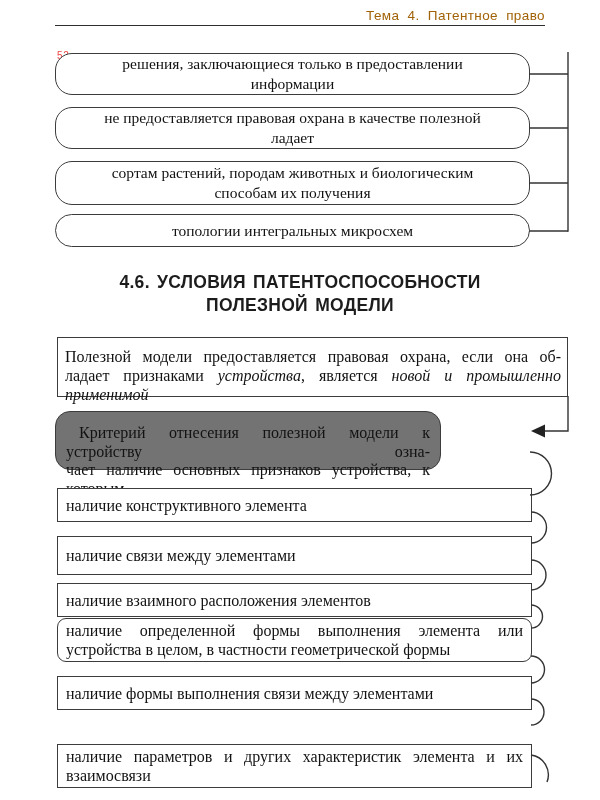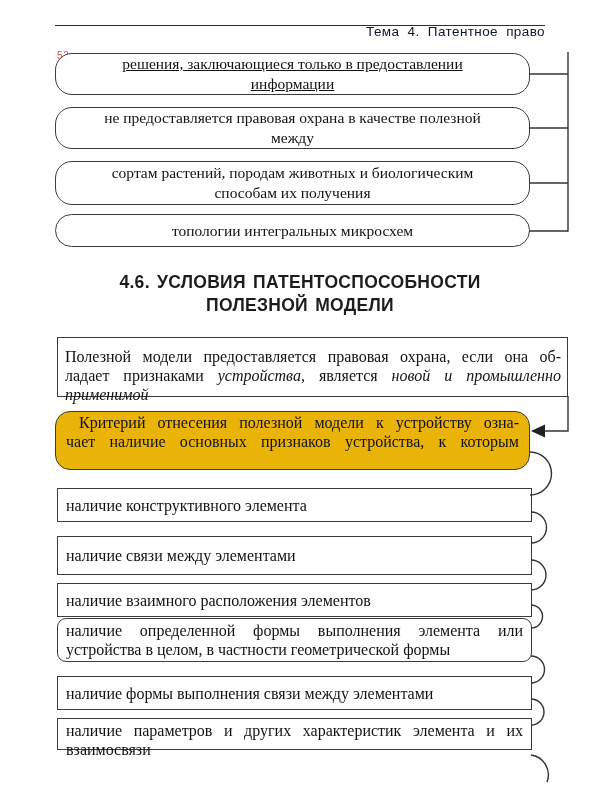--- a/index.html
+++ b/index.html
@@ -6,34 +6,34 @@
   .page {
     position:relative; width:600px; height:800px; background:#ffffff;
     font-family:"Liberation Serif", serif; color:#121212; overflow:hidden;
   }
   
   .hdr-num {
     position:absolute; left:57px; top:6px;
     font-family:"Liberation Sans", sans-serif; font-size:10px; letter-spacing:.6px; color:#ef4444;margin-top:44px;
   }
   .hdr-title {
-    position:absolute; right:55px; top:24px;
-    font-family:"Liberation Sans", sans-serif; font-size:13.5px; letter-spacing:.4px; word-spacing:4px; color:#0f172a;
+    position:absolute; right:55px; top:8px;
+    font-family:"Liberation Sans", sans-serif; font-size:13.5px; letter-spacing:.4px; word-spacing:4px; color:#a16207;
   }
   .hdr-rule { position:absolute; left:55px; width:490px; top:25px; border-top:1.6px solid #2e2e2e; }
 
   
   .rbox {
     position:absolute; left:55px; width:475px; box-sizing:border-box;
     border:1.4px solid #3c3c3c; border-radius:17px; background:#fff;
     display:flex; flex-direction:column; justify-content:center;
     text-align:center; font-size:15.5px; line-height:20px;
   }
   .rbox .line { width:100%; }
-  #topbox1 { top:53px;  height:42px;text-decoration:underline; }
+  #topbox1 { top:53px;  height:42px; }
   #topbox2 { top:107px; height:42px; }
   #topbox3 { top:161px; height:44px; }
   #topbox4 { top:214px; height:33px; }
 
   
   .heading {
     position:absolute; left:0; width:600px; top:271px; text-align:center;
     font-family:"Liberation Sans", sans-serif; font-weight:bold;
     font-size:17.5px; line-height:23px; letter-spacing:.3px; word-spacing:2px; color:#1c1c1c;
   }
@@ -42,59 +42,59 @@
   .defbox {
     position:absolute; left:57px; top:337px; width:511px; height:60px; box-sizing:border-box;
     border:1.5px solid #3c3c3c; padding:9px 6px 0 7px;
     font-size:16px; line-height:19px;
   }
   .just { text-align:justify; text-align-last:justify; }
   i { font-style:italic; }
 
   
   .critbox {
-    position:absolute; left:55px; top:411px; width:475px; height:59px; box-sizing:border-box;
-    border:1.4px solid #3c3c3c; border-radius:15px; background:#eab308;
-    padding:2px 10px 0 10px; font-size:16px; line-height:18.5px;
+    position:absolute; left:55px; top:411px; width:386px; height:59px; box-sizing:border-box;
+    border:1.4px solid #3c3c3c; border-radius:15px; background:#737373;
+    padding:12px 10px 0 10px; font-size:16px; line-height:18.5px;
   }
   .indent { text-indent:13px; }
 
   
   .fbox {
     position:absolute; left:57px; width:475px; box-sizing:border-box;
     border:1.4px solid #3c3c3c; background:#fff;
     padding:16px 8px; font-size:16px; line-height:19px;
   }
   .fbox.one { display:flex; align-items:center; }
   .fbox.two { padding-top:2px; }
   #fbox1 { top:488px; height:31px; }
   #fbox2 { top:536px; height:39px; }
   #fbox3 { top:583px; height:30px;text-align:center; }
   #fbox4 { top:618px; height:44px;border-radius:9px; }
   #fbox5 { top:676px; height:30px; }
-  #fbox6 { top:718px; height:32px; }
+  #fbox6 { top:744px; height:44px; }
 
   .overlay { position:absolute; left:0; top:0; pointer-events:none; }
 </style>
 </head>
 <body>
 
 <div class="page">
 
   <div class="hdr-num">52</div>
   <div class="hdr-title">Тема 4. Патентное право</div>
   <div class="hdr-rule"></div>
 
   <div class="rbox" id="topbox1">
     <div class="line">решения, заключающиеся только в предоставлении</div>
     <div class="line">информации</div>
   </div>
   <div class="rbox" id="topbox2">
     <div class="line">не предоставляется правовая охрана в качестве полезной</div>
-    <div class="line">между</div>
+    <div class="line">ладает</div>
   </div>
   <div class="rbox" id="topbox4">
     <div class="line">топологии интегральных микросхем</div>
   </div>
   <div class="rbox" id="topbox3">
     <div class="line">сортам растений, породам животных и биологическим</div>
     <div class="line">способам их получения</div>
   </div>
 
   <div class="heading">

